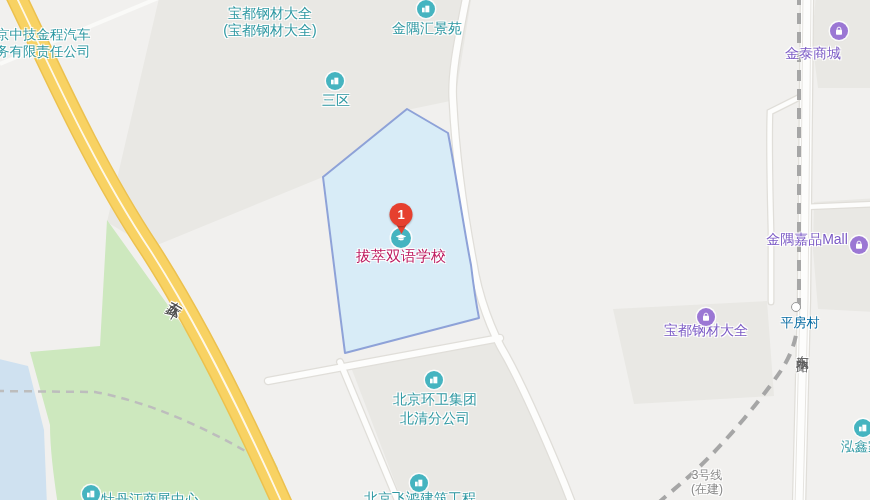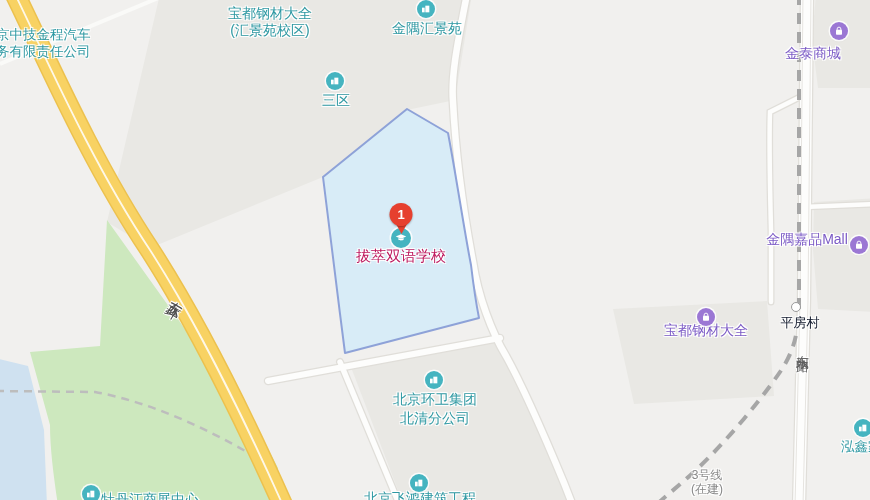--- a/index.html
+++ b/index.html
@@ -12,21 +12,21 @@
   #map svg.base{position:absolute;left:0;top:0;z-index:1;}
   .label{
     position:absolute;z-index:4;white-space:nowrap;
     transform:translateX(-50%);
     font-size:14px;line-height:17px;text-align:center;
     text-shadow:-1px -1px 0 #fff,1px -1px 0 #fff,-1px 1px 0 #fff,1px 1px 0 #fff,0 0 3px #fff;
   }
   .label.no-center{transform:none;text-align:left;}
   .teal{color:#2d98a2;}
   .purple{color:#7b5ac6;}
-  .gray{color:#0f172a;}
+  .gray{color:#0369a1;}
   .dark{color:#be185d;}
   .poi-icon{
     position:absolute;z-index:5;width:18px;height:18px;border-radius:50%;
     background:#45b4c0;transform:translate(-50%,-50%);
     box-shadow:0 0 0 1.5px rgba(255,255,255,.85),0 1px 2px rgba(0,0,0,.15);
     display:flex;align-items:center;justify-content:center;
   }
   .poi-icon.purple-bg{background:#9b77d4;}
   .poi-icon svg{display:block;}
   .village-dot{
@@ -191,21 +191,21 @@
     <div class="tail"></div>
   </div>
 
   <div class="label teal no-center" style="left:-4px;top:26px;font-size:13.5px">
     <div>京中技金程汽车</div>
     <div>务有限责任公司</div>
   </div>
 
   <div class="label teal" style="left:270px;top:5px">
     <div>宝都钢材大全</div>
-    <div>(汇景苑校区)</div>
+    <div>(宝都钢材大全)</div>
   </div>
 
   <div class="label teal" style="left:427px;top:20px">金隅汇景苑</div>
 
   <div class="label teal" style="left:336px;top:92px">三区</div>
 
   <div class="label purple" style="left:813px;top:45px">金泰商城</div>
 
   <div class="label dark" style="left:401px;top:247px;font-size:15px;font-weight:500">拔萃双语学校</div>
 

